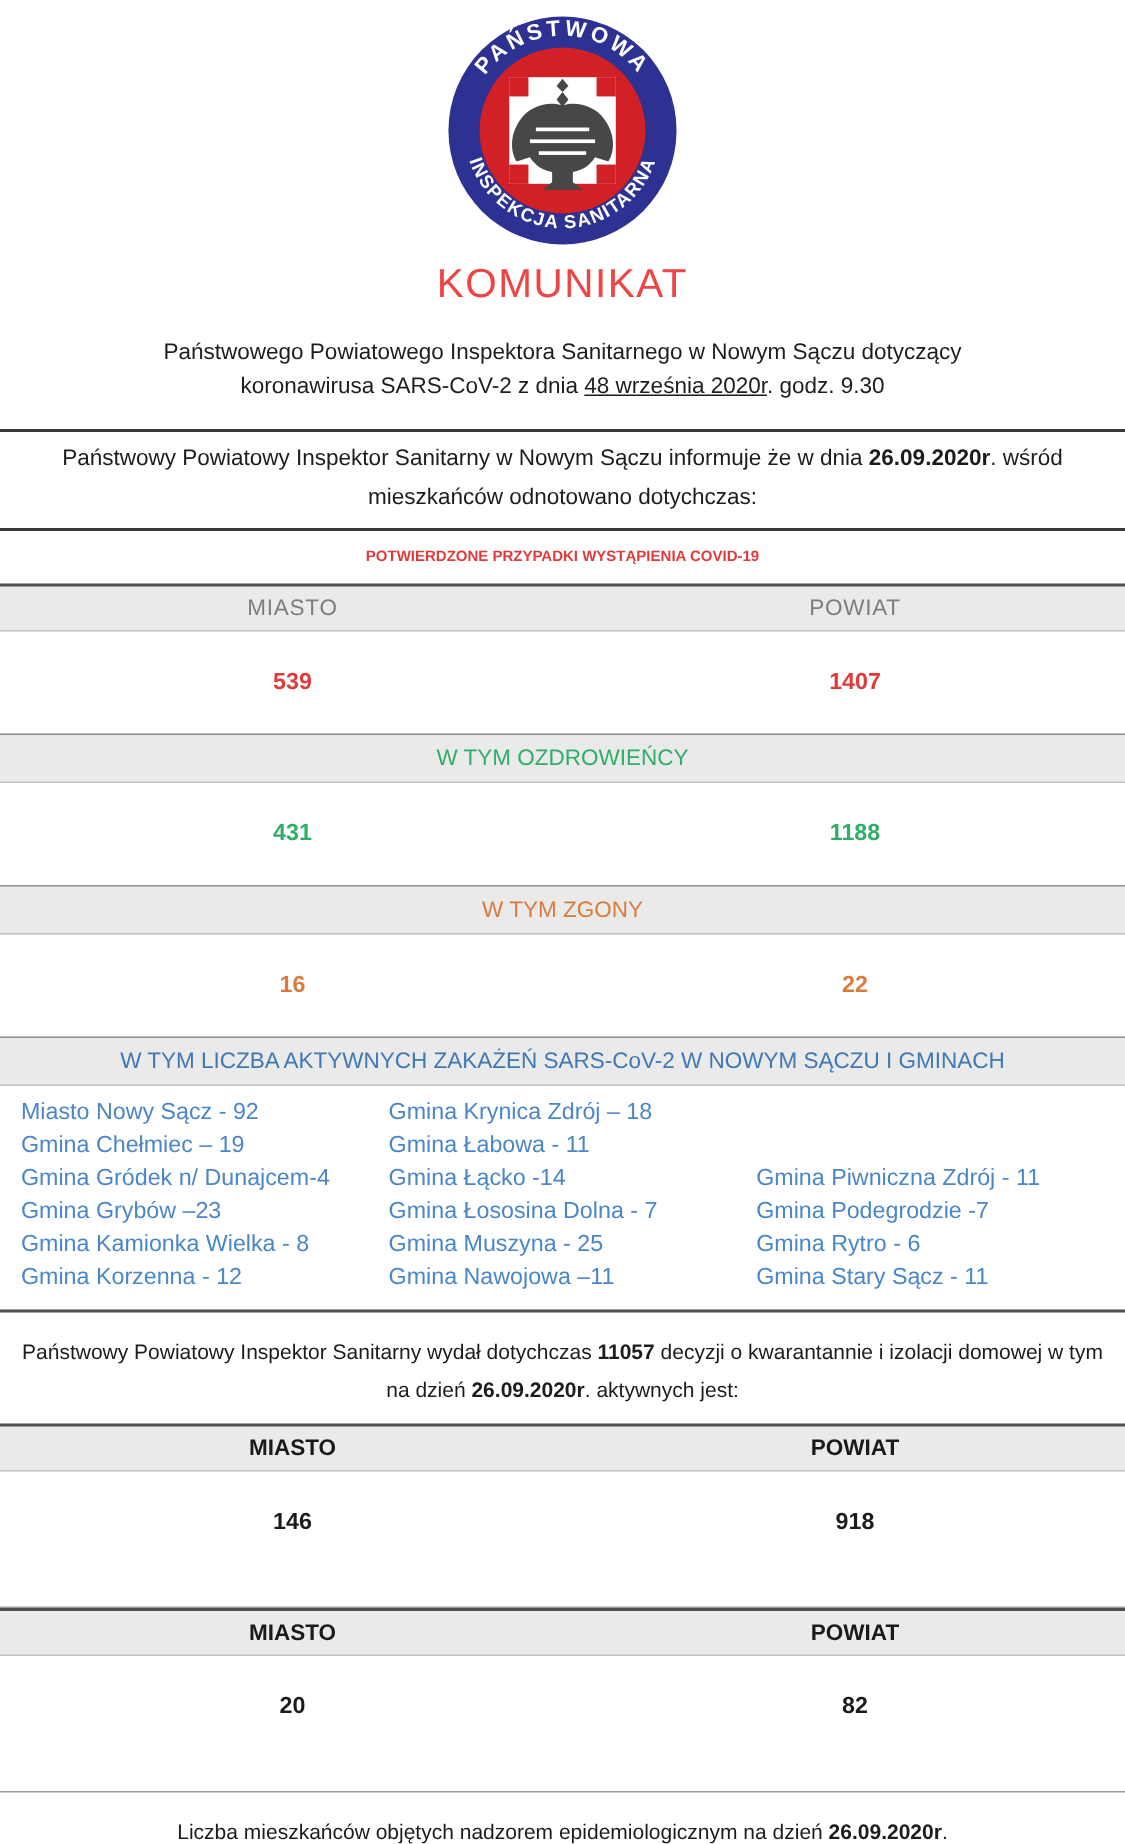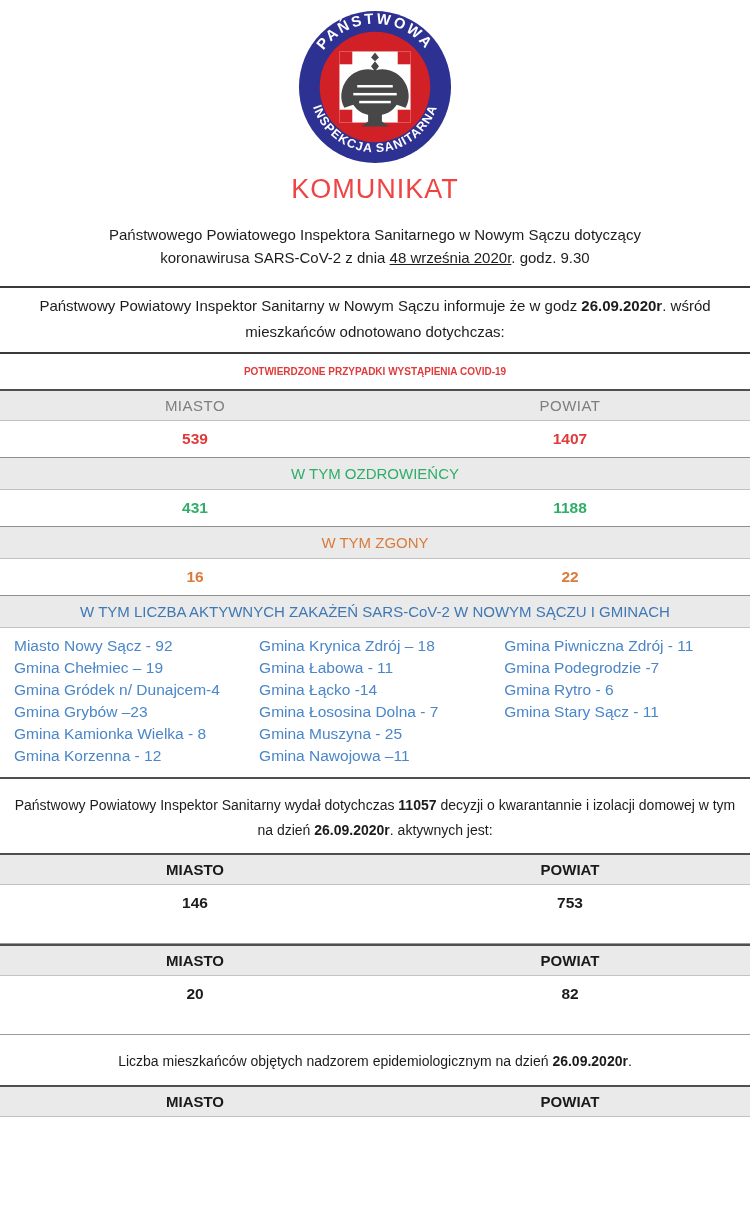--- a/index.html
+++ b/index.html
@@ -36,25 +36,25 @@
 
   
   .band { background:#eaeaea; border-top:2px solid #4f4f4f; border-bottom:1px solid #c2c2c2;
     padding:6px 0; }
   .band.soft-top { border-top:1px solid #8f8f8f; }
   .cols { display:flex; }
   .cols .c1 { width:52%; text-align:center; }
   .cols .c2 { width:48%; text-align:center; }
   .hdr-gray { color:#7e7e7e; font-size:15px; letter-spacing:0.5px; }
   .hdr-black { color:#1a1a1a; font-weight:700; font-size:15px; }
-  .vals { padding:9px 0; font-size:15.5px; font-weight:700; }
+  .vals { padding:25px 0; font-size:15.5px; font-weight:700; }
   .band-title { text-align:center; font-size:15px; font-weight:400; padding:1px 0; }
 
   
-  .gminas { display:flex; padding:7px 0 10px 14px; border-bottom:2px solid #4f4f4f; }
+  .gminas { display:flex; padding:7px 0 10px 14px; border-bottom:2px solid #4f4f4f;align-items:flex-end; }
   .gminas .gcol { width:33.3%; }
   .gminas .gcol div { color:#4a86c8; font-size:15.5px; line-height:22px; }
 
   
   .para { text-align:center; font-size:14px; line-height:1.8; padding:14px 14px 10px 14px; }
   .spacer-md { height:22px; }
 </style>
 </head>
 <body>
 
@@ -94,21 +94,21 @@
 
   <div class="main-title">KOMUNIKAT</div>
 
   <div class="subtitle">
     <span>Państwowego Powiatowego Inspektora Sanitarnego w Nowym Sączu dotyczący</span><br>
     <span>koronawirusa SARS-CoV-2 z dnia </span><span class="u">48 września 2020r</span><span>. godz. 9.30</span>
   </div>
 
   <hr class="rule-thick">
   <div class="intro">
-    <span>Państwowy Powiatowy Inspektor Sanitarny w Nowym Sączu informuje że w godz </span><b>26.09.2020r</b><span>. wśród mieszkańców odnotowano dotychczas:</span>
+    <span>Państwowy Powiatowy Inspektor Sanitarny w Nowym Sączu informuje że w dnia </span><b>26.09.2020r</b><span>. wśród mieszkańców odnotowano dotychczas:</span>
   </div>
   <hr class="rule-thick">
 
   <div class="sec-heading h-red">POTWIERDZONE PRZYPADKI WYSTĄPIENIA COVID-19</div>
 
   <div class="band">
     <div class="cols">
       <div class="c1 hdr-gray">MIASTO</div>
       <div class="c2 hdr-gray">POWIAT</div>
     </div>
@@ -168,21 +168,21 @@
   </div>
 
   <div class="band">
     <div class="cols">
       <div class="c1 hdr-black">MIASTO</div>
       <div class="c2 hdr-black">POWIAT</div>
     </div>
   </div>
   <div class="vals cols">
     <div class="c1">146</div>
-    <div class="c2">753</div>
+    <div class="c2">918</div>
   </div>
   <div class="spacer-md"></div>
   <hr class="rule-thin">
 
 
   <div class="band">
     <div class="cols">
       <div class="c1 hdr-black">MIASTO</div>
       <div class="c2 hdr-black">POWIAT</div>
     </div>

